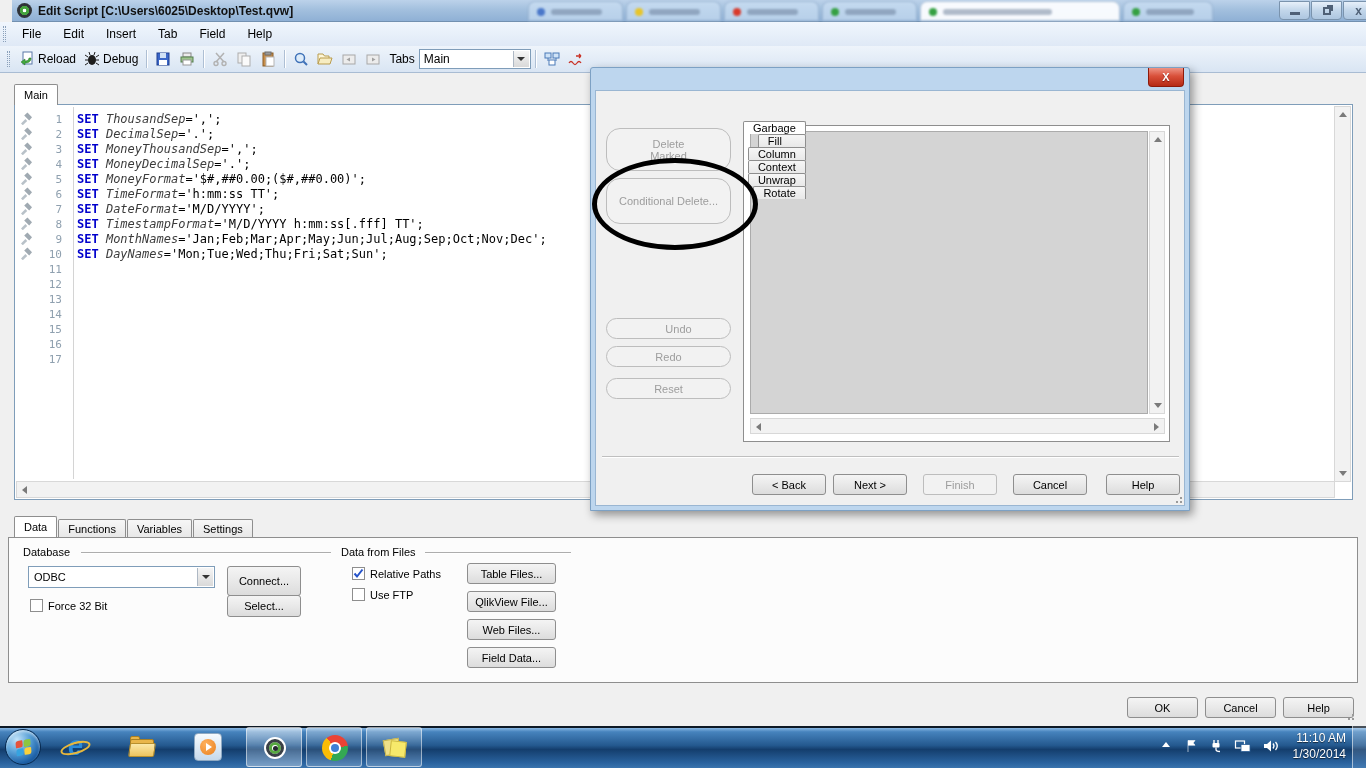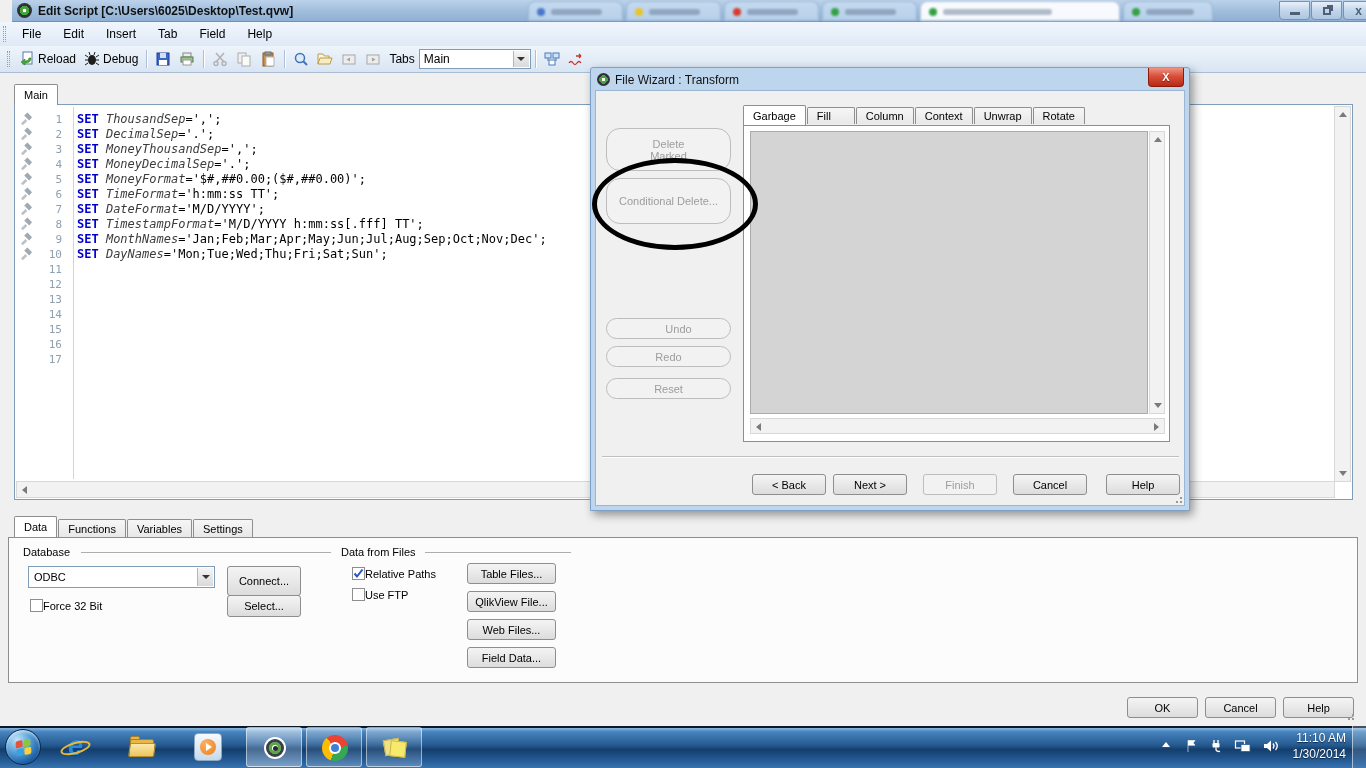--- a/index.html
+++ b/index.html
@@ -74,38 +74,38 @@
   #panel-tabs{position:absolute;left:14px;top:517px;display:flex;align-items:flex-end;height:20px;z-index:3;}
   #panel-tabs .tab{height:18px;margin-right:1px;}
   #panel-tabs .tab.active{height:21px;}
   #bottom-panel{position:absolute;left:8px;top:537px;width:1350px;height:146px;background:#fcfcfc;border:1px solid #8e8e8e;}
   .grp-label{font-size:11px;color:#000;position:absolute;background:transparent;}
   .grp-line{position:absolute;height:1px;background:#adadad;box-shadow:0 1px 0 #fff;}
   .btn{font-size:11px;color:#000;text-align:center;border:1px solid #8e8e8e;border-radius:3px;
     background:linear-gradient(180deg,#f4f4f4,#eaeaea 45%,#dcdcdc);display:flex;align-items:center;justify-content:center;}
   .btn.disabled{color:#9d9d9d;border-color:#bdbdbd;background:#f2f2f2;}
   .checkbox{width:13px;height:13px;background:#fff;border:1px solid #8e8e8e;position:relative;flex:0 0 auto;}
-  .cb-label{font-size:11px;color:#000;}
+  .cb-label{font-size:11px;color:#000;margin-left:5px;}
   .cb-row{position:absolute;display:flex;align-items:center;}
   #db-combo{position:absolute;left:28px;top:566px;width:187px;height:22px;background:#fff;border:1px solid #7f9db9;
     font-size:11px;display:flex;align-items:center;padding-left:5px;}
   #file-buttons .btn{position:absolute;left:467px;width:89px;height:21px;}
 
   
   #wizard{position:absolute;left:590px;top:67px;width:600px;height:444px;
     background:#bdd6ee;border:1px solid #7da1c4;border-radius:3px 3px 0 0;box-shadow:3px 4px 10px rgba(0,0,0,.4);}
   #wizard-titlebar{position:absolute;left:0;top:0;right:0;height:23px;display:flex;align-items:center;}
   #wizard-title{font-size:12px;color:#111;margin-left:5px;}
   #wizard-close{position:absolute;right:5px;top:0;width:36px;height:19px;border:1px solid #8d1a0a;border-top:none;border-radius:0 0 4px 4px;
     background:linear-gradient(180deg,#ee9384,#d9503a 45%,#b52a14);display:flex;align-items:center;justify-content:center;}
   #wizard-close span{color:#fff;font-weight:bold;font-size:11px;line-height:1;text-shadow:0 1px 1px #7e1408;}
   #wizard-client{position:absolute;left:4px;top:22px;right:4px;bottom:4px;background:#f0f0f0;border:1px solid #9ab6d2;}
   .wleft-btn{position:absolute;left:10px;width:125px;font-size:11px;color:#9d9d9d;text-align:center;
     border:1px solid #bdbdbd;border-radius:14px;background:#f2f2f2;display:flex;align-items:center;justify-content:center;white-space:pre-line;}
-  #wizard-tabs{position:absolute;left:147px;top:14px;display:flex;align-items:center;height:20px;z-index:2;}
+  #wizard-tabs{position:absolute;left:147px;top:30px;display:flex;align-items:flex-end;height:20px;z-index:2;flex-direction:column;}
   #wizard-tabs .tab{height:17px;margin-right:1px;}
   #wizard-tabs .tab.active{height:20px;}
   #wiz-box{position:absolute;left:147px;top:34px;width:427px;height:317px;background:#fff;border:1px solid #8e8e8e;}
   #wiz-gray{position:absolute;left:6px;top:5px;width:398px;height:283px;background:#d4d4d4;border:1px solid #ababab;}
   #wiz-vscroll{left:405px;top:5px;width:16px;height:283px;}
   #wiz-hscroll{left:6px;top:292px;width:415px;height:16px;}
   #wiz-sep{position:absolute;left:6px;top:365px;width:577px;height:1px;background:#bfbfbf;box-shadow:0 1px 0 #fff;}
   .wiz-btn{position:absolute;top:383px;width:74px;height:21px;}
   .grip-dots{position:absolute;width:8px;height:8px;
     background:
@@ -495,24 +495,20 @@
       <div class="btn" style="top:619px;">Web Files...</div>
       <div class="btn" style="top:647px;">Field Data...</div>
     </div>
 
   <div class="btn footer-btn" style="left:1127px;">OK</div>
   <div class="btn footer-btn" style="left:1205px;">Cancel</div>
   <div class="btn footer-btn" style="left:1283px;">Help</div>
   <div class="grip-dots" style="left:1346px;top:712px;"></div>
 
   <div id="wizard">
-    <div id="wizard-titlebar">
-      <div class="qicon" style="margin-left:6px;width:13px;height:13px;"></div>
-      <span id="wizard-title">File Wizard : Transform</span>
-    </div>
     <div id="wizard-close">
         <span>X</span>
       </div>
     <div id="wizard-client">
       <div class="wleft-btn" style="top:37px;height:43px;">Delete
 Marked</div>
       <div class="wleft-btn" style="top:87px;height:46px;">Conditional Delete...</div>
       <div class="wleft-btn" style="top:227px;height:21px;padding-left:20px;">Undo</div>
       <div class="wleft-btn" style="top:255px;height:21px;">Redo</div>
       <div class="wleft-btn" style="top:287px;height:21px;">Reset</div>

